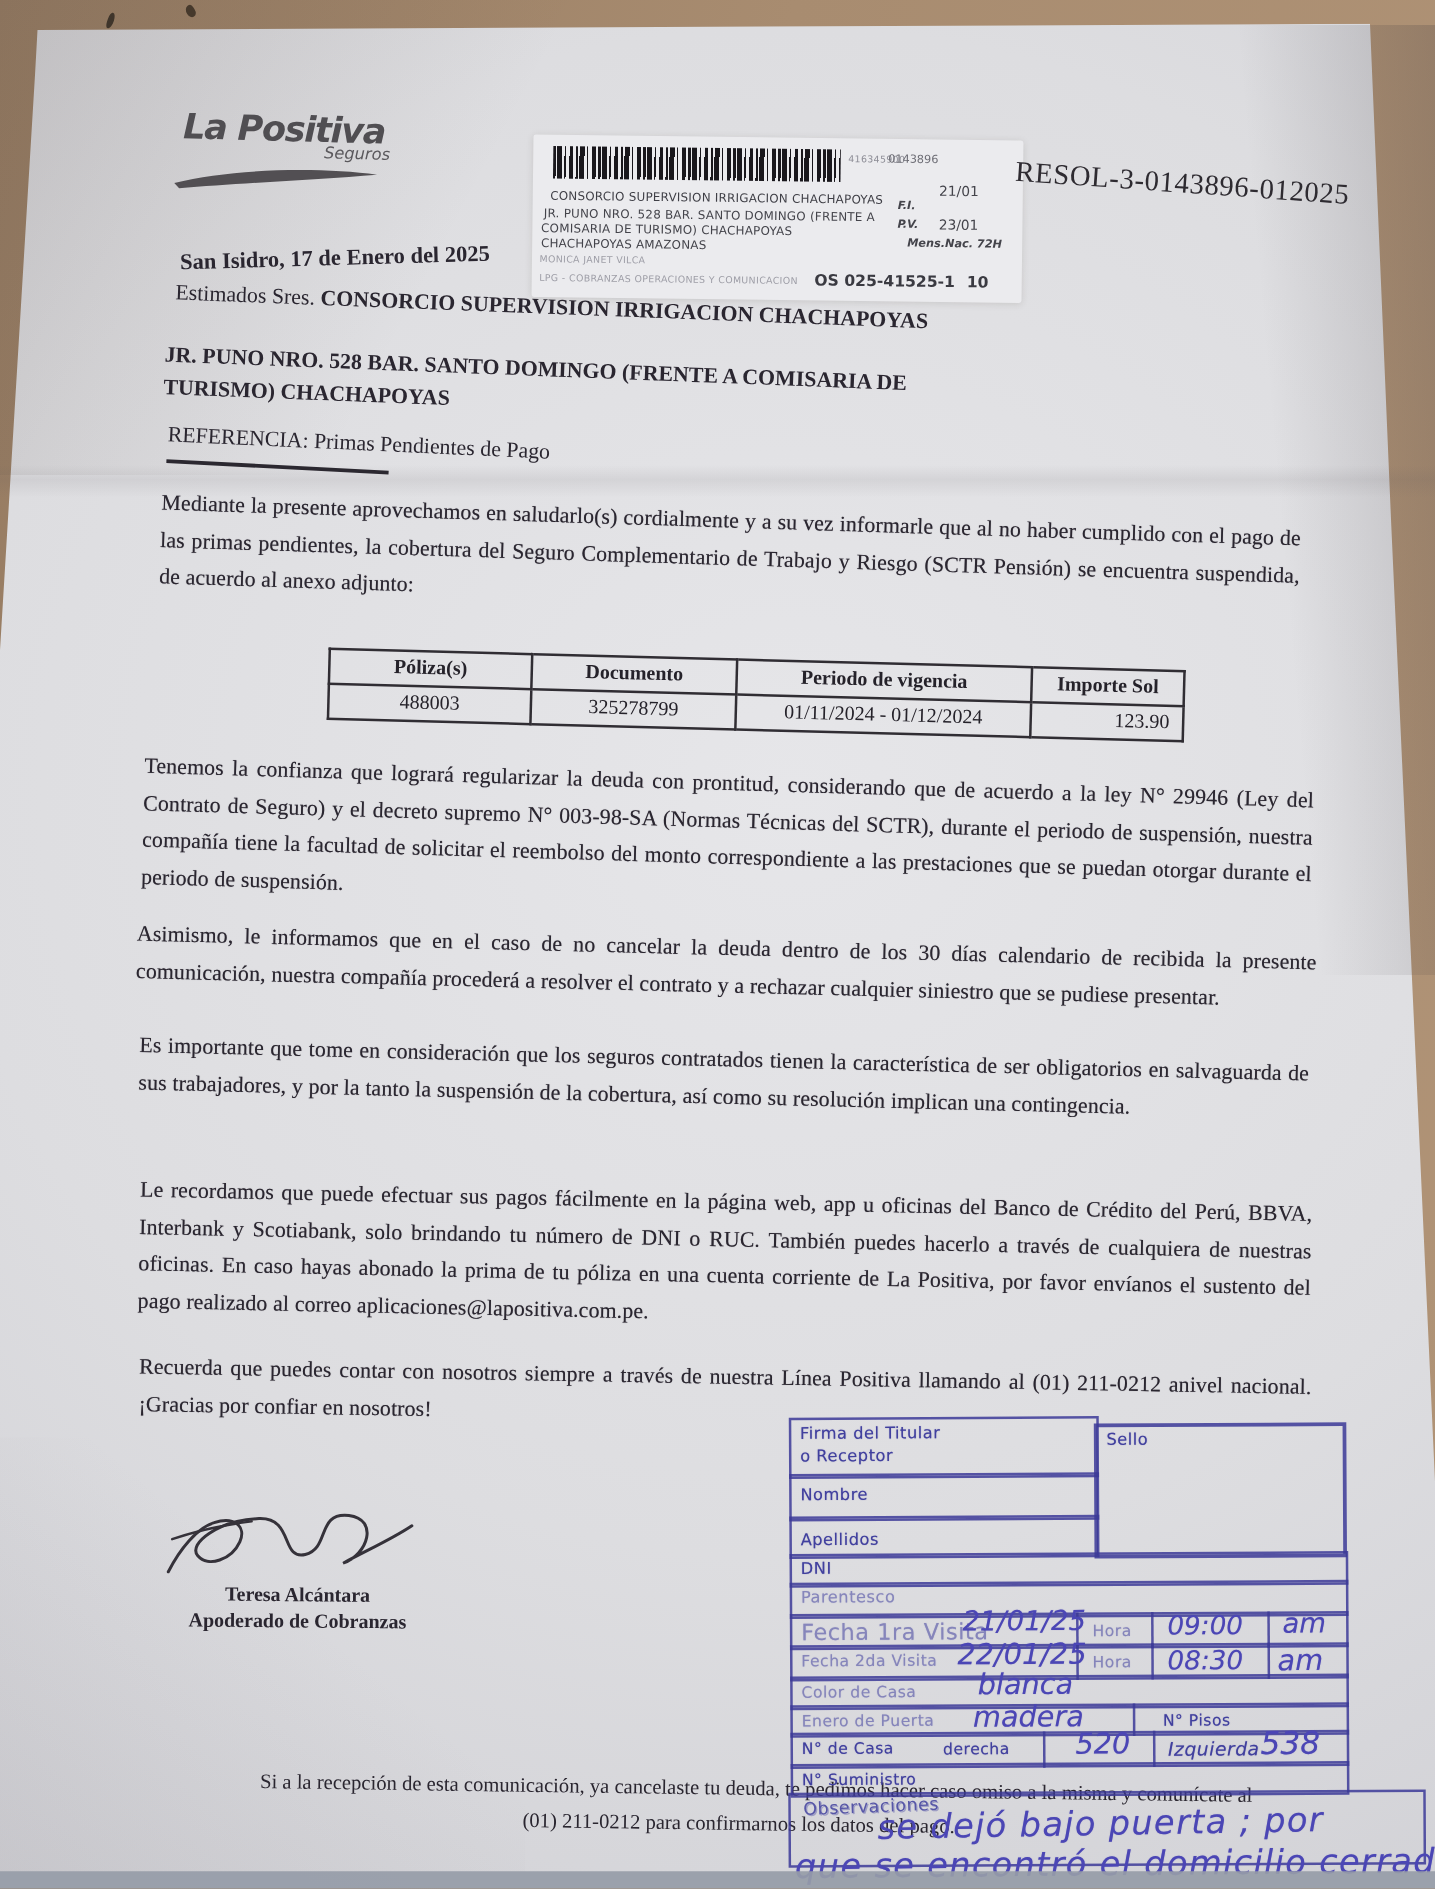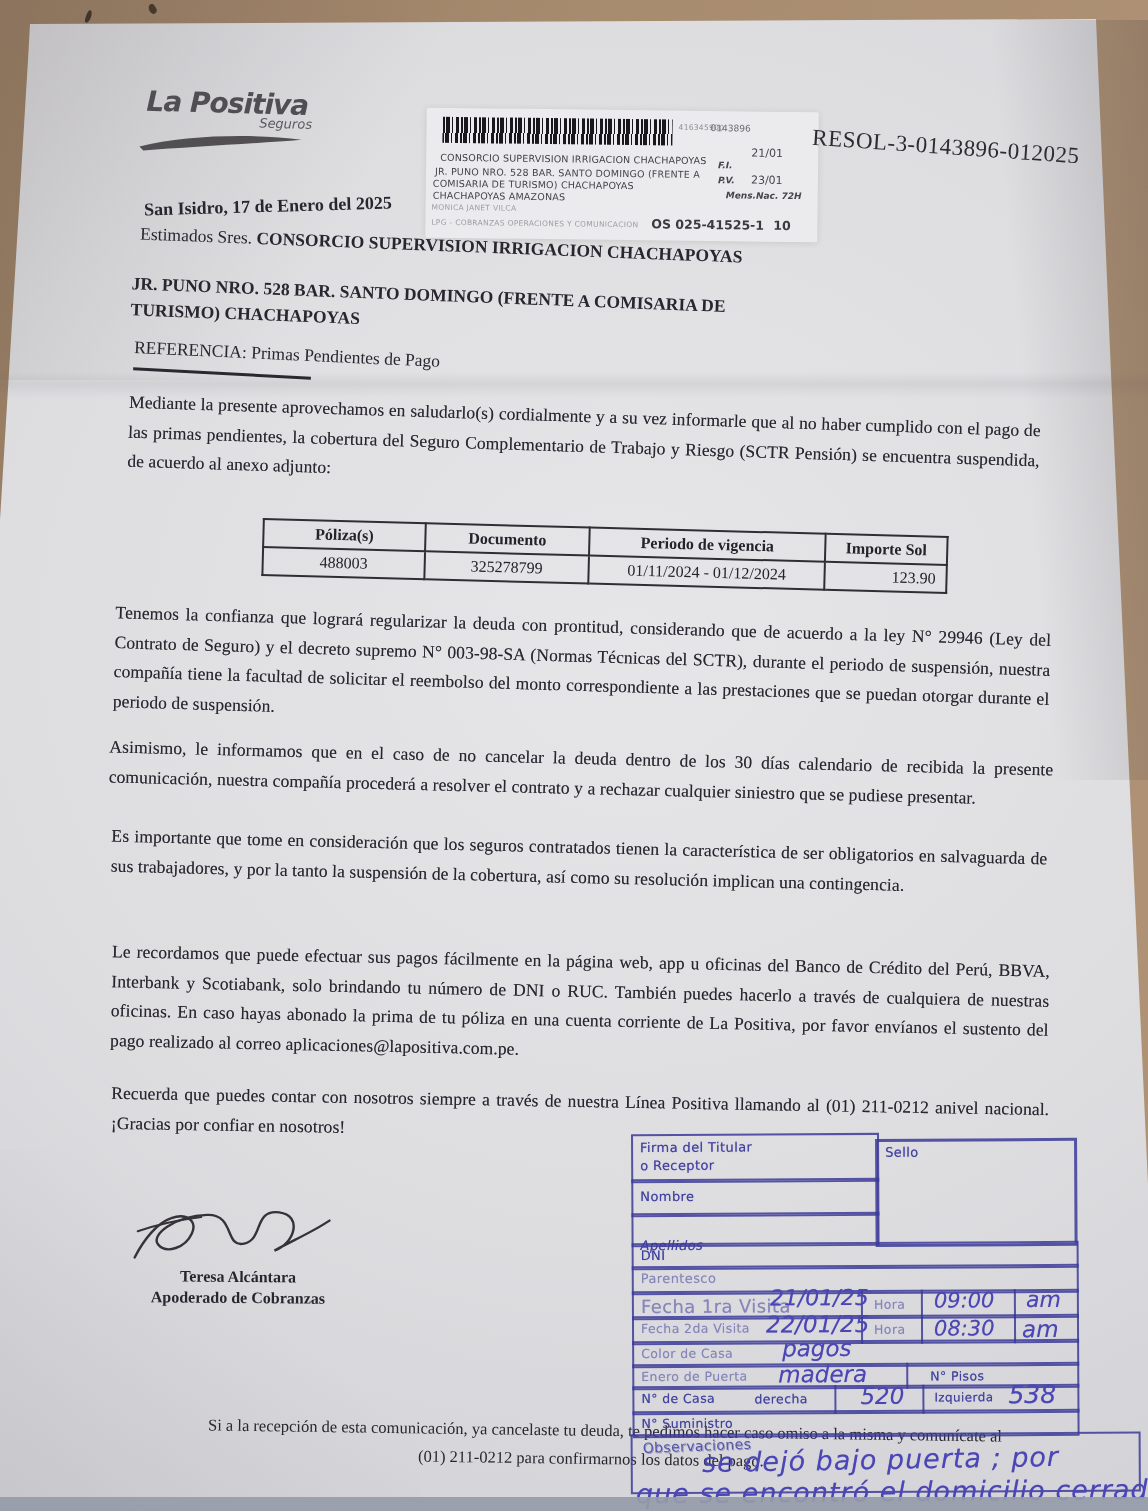--- a/index.html
+++ b/index.html
@@ -148,21 +148,21 @@
       <span class="lab" style="top:4px;">Firma del Titular</span>
       <span class="lab" style="top:22px;">o Receptor</span>
     </div>
     <div class="frow" style="left:244px;top:6px;width:196px;height:102px;border-width:3px;">
       <span class="lab">Sello</span>
     </div>
     <div class="frow" style="top:45px;width:244px;height:34px;">
       <span class="lab" style="top:8px;">Nombre</span>
     </div>
     <div class="frow" style="top:79px;width:244px;height:30px;">
-      <span class="lab" style="top:23px;font-style:italic;">Apellidos</span>
+      <span class="lab" style="top:10px;">Apellidos</span>
     </div>
     <div class="frow" style="top:109px;width:443px;height:23px;">
       <span class="lab">DNI</span>
     </div>
     <div class="frow" style="top:132px;width:443px;height:25px;">
       <span class="lab faint">Parentesco</span>
     </div>
     <div class="frow" style="top:157px;width:443px;height:25px;">
       <span class="lab faint" style="font-size:18px;">Fecha 1ra Visita</span>
       <span class="hw" style="left:136px;top:-7px;font-size:22px;">21/01/25</span>
@@ -178,35 +178,35 @@
       <span class="hw" style="left:132px;top:-6px;font-size:23px;">22/01/25</span>
       <i class="vl" style="left:227px;"></i>
       <span class="lab faint" style="left:240px;top:5px;font-size:12.5px;">Hora</span>
       <i class="vl" style="left:287px;"></i>
       <span class="hw" style="left:300px;top:0;font-size:21px;">08:30</span>
       <i class="vl" style="left:380px;"></i>
       <span class="hw" style="left:388px;top:0;font-size:23px;">am</span>
     </div>
     <div class="frow" style="top:207px;width:443px;height:23px;">
       <span class="lab faint" style="font-size:12.5px;">Color de Casa</span>
-      <span class="hw" style="left:148px;top:-7px;font-size:23px;">pagos</span>
+      <span class="hw" style="left:148px;top:-7px;font-size:23px;">blanca</span>
     </div>
     <div class="frow" style="top:230px;width:443px;height:22px;">
       <span class="lab faint" style="font-size:12.5px;">Enero de Puerta</span>
       <span class="hw" style="left:144px;top:-4px;font-size:23px;">madera</span>
       <i class="vl" style="left:272px;"></i>
       <span class="lab" style="left:296px;top:4px;font-size:12.5px;">N° Pisos</span>
     </div>
     <div class="frow" style="top:252px;width:443px;height:25px;">
       <span class="lab" style="font-size:12.5px;">N° de Casa</span>
       <span class="lab" style="left:120px;top:4px;font-size:12.5px;text-align:center;">derecha</span>
       <i class="vl" style="left:200px;"></i>
       <span class="hw" style="left:226px;top:-4px;font-size:23px;">520</span>
       <i class="vl" style="left:288px;"></i>
-      <span class="lab" style="left:300px;top:4px;font-size:12px;">Izquierda</span>
+      <span class="lab" style="left:300px;top:4px;font-size:15px;font-style:italic;">Izquierda</span>
       <span class="hw" style="left:374px;top:-6px;font-size:25px;">538</span>
     </div>
     <div class="frow" style="top:277px;width:443px;height:23px;">
       <span class="lab" style="font-size:12.5px;">N° Suministro</span>
     </div>
     <div class="frow" style="left:-2px;top:300px;width:506px;height:56px;">
       <span class="lab" style="left:10px;top:2px;transform:rotate(-2deg);opacity:.85;font-size:14px;text-shadow:1px 1px 0 rgba(65,64,160,.45);">Observaciones</span>
     </div>
   </div>
 

